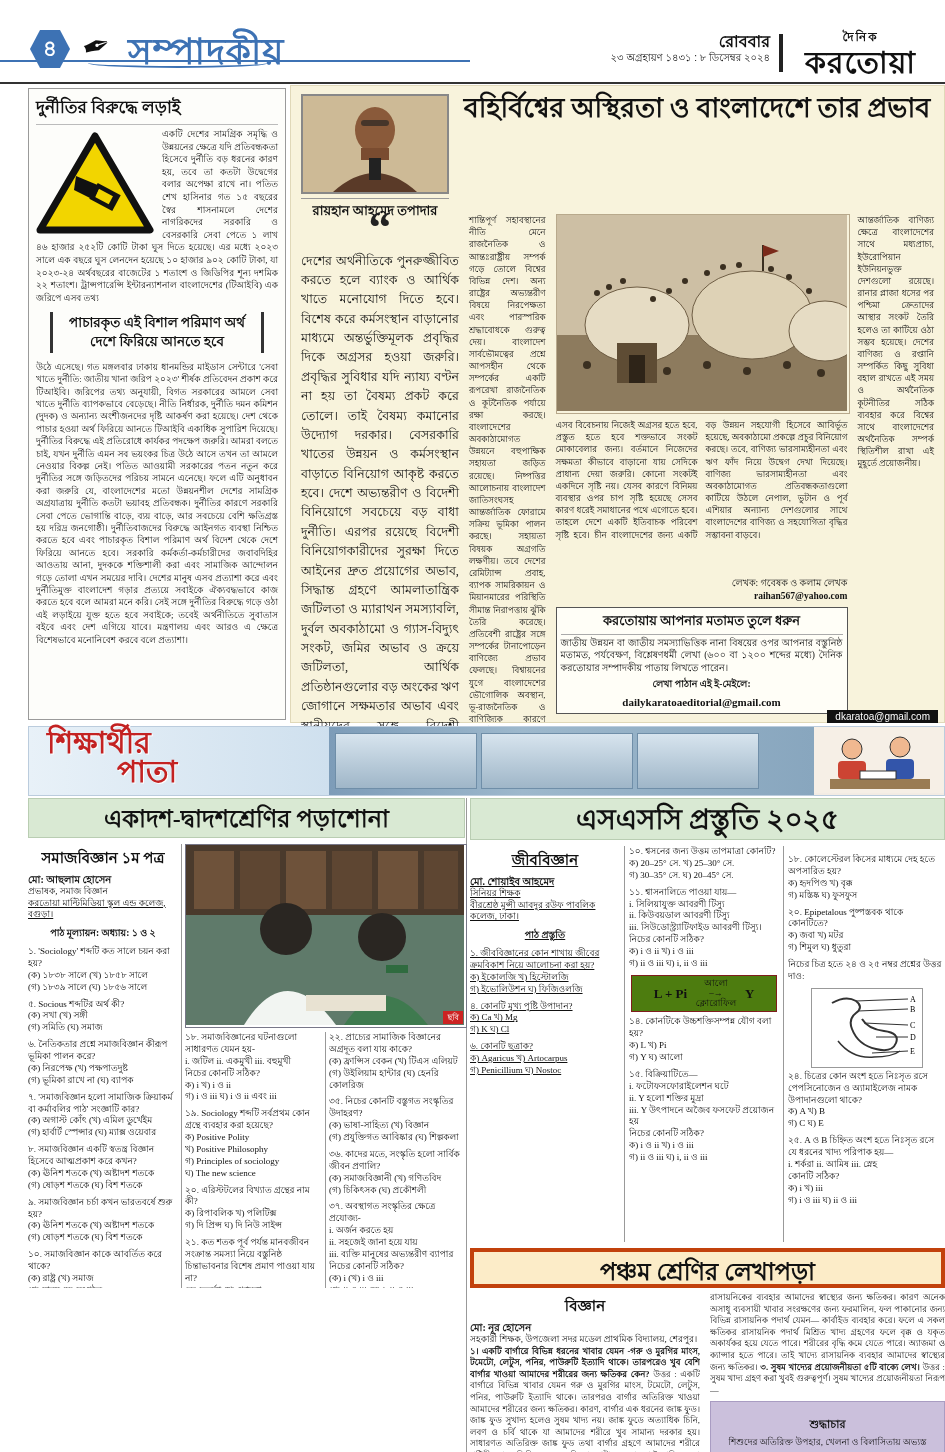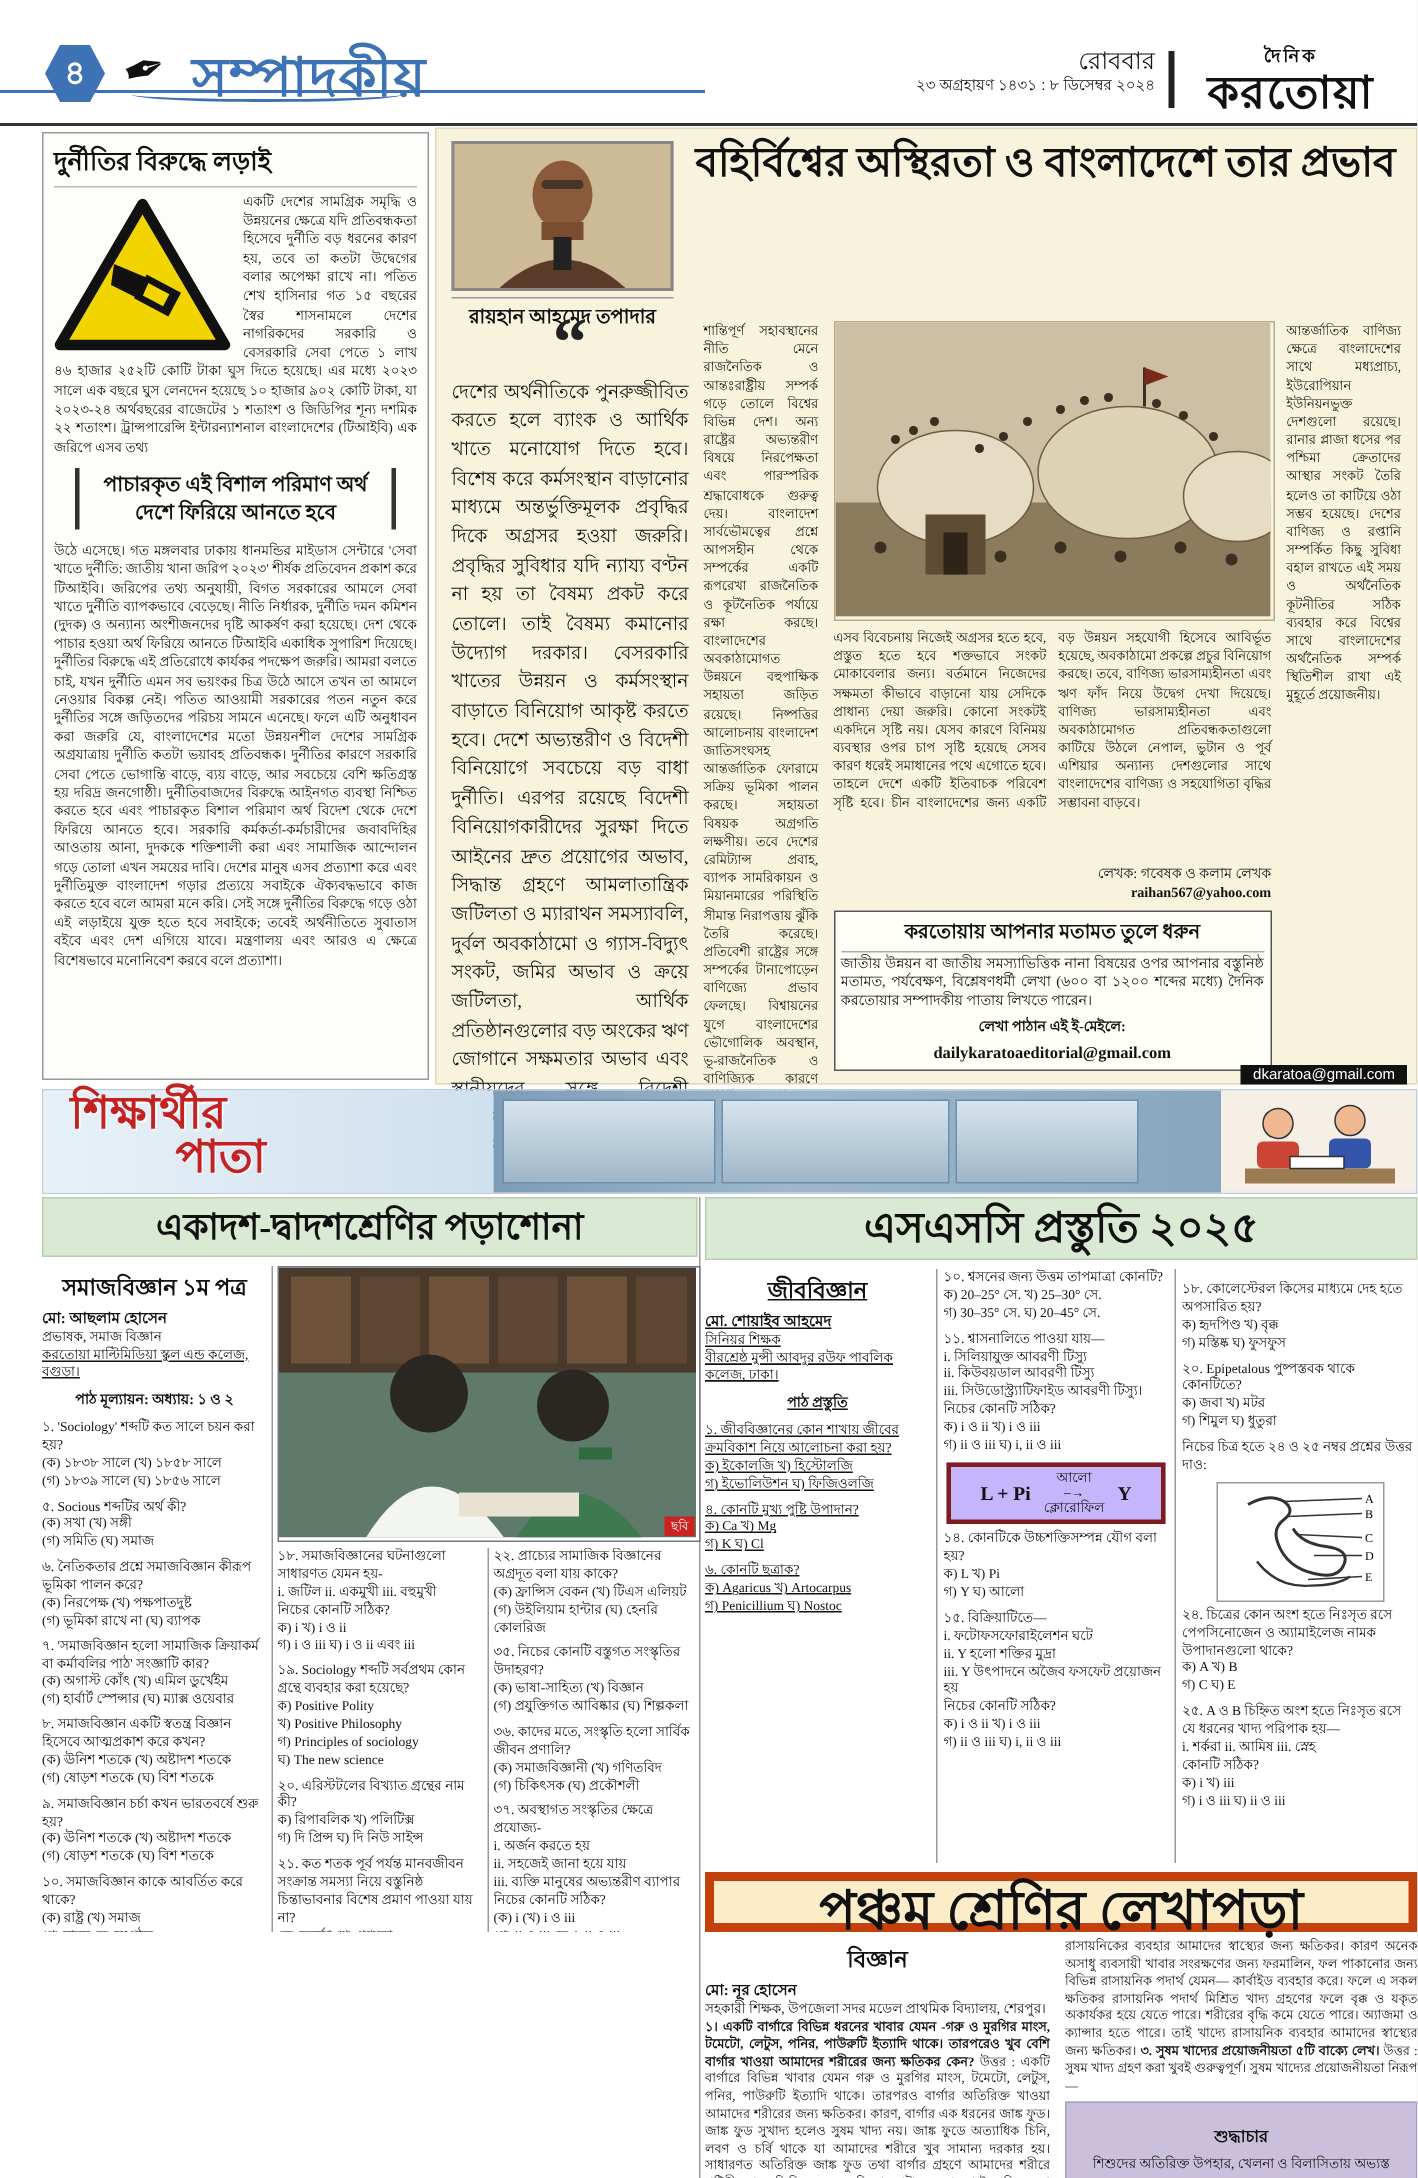--- a/index.html
+++ b/index.html
@@ -11,21 +11,21 @@
            clip-path:polygon(25% 0,75% 0,100% 50%,75% 100%,25% 100%,0 50%);
            color:#fff;font-weight:bold;font-size:22px;display:flex;align-items:center;justify-content:center;
            font-family:"Liberation Sans",sans-serif;}
   .pen{position:absolute;left:82px;top:2px;font-size:34px;transform:rotate(-18deg);color:#111;}
   .masthead-left{position:absolute;left:128px;top:0;font-size:36px;font-weight:bold;color:#3d72b4;
                  font-family:"DejaVu Serif",serif;letter-spacing:1px;}
   .masthead-left .swoosh{position:absolute;left:-40px;top:34px;width:180px;height:8px;
                  border-bottom:2px solid #3d72b4;border-radius:50%;}
   .dateblock{position:absolute;right:175px;top:8px;text-align:right;line-height:1.25;
              font-family:"Liberation Sans",sans-serif;}
-  .dateblock .day{font-weight:normal;font-size:16px;}
+  .dateblock .day{font-weight:bold;font-size:16px;}
   .dateblock .date{font-size:10px;}
   .datebar{position:absolute;right:162px;top:10px;width:4px;height:38px;background:#222;}
   .paperlogo{position:absolute;right:12px;top:4px;width:145px;text-align:center;
              font-family:"Liberation Sans",sans-serif;}
   .paperlogo .small{font-size:12px;font-weight:bold;letter-spacing:2px;}
   .paperlogo .big{font-size:30px;font-weight:900;letter-spacing:1px;line-height:1;}
   .headrule1{position:absolute;left:0;top:82px;width:945px;height:2px;background:#333;}
   .headrule2{position:absolute;left:0;top:60px;width:470px;height:2px;background:#3d72b4;}
   
   #editorial{position:absolute;left:28px;top:88px;width:258px;height:632px;border:1px solid #9a9a9a;
@@ -91,28 +91,28 @@
   #hsc .vr2{left:297px;top:234px;bottom:0;}
   .photo-credit{position:absolute;right:3px;bottom:3px;background:#c22;color:#fff;font-size:8px;padding:0 4px;}
   
   #ssc{position:absolute;left:470px;top:798px;width:475px;height:444px;}
   #ssc .sec-head{position:absolute;left:0;top:0;width:475px;height:42px;font-size:28px;line-height:42px;box-sizing:border-box;}
   #ssc .col1{position:absolute;left:0;top:48px;width:150px;bottom:0;overflow:hidden;text-decoration:underline;}
   #ssc .col2{position:absolute;left:159px;top:48px;width:150px;bottom:0;overflow:hidden;}
   #ssc .col3{position:absolute;left:318px;top:56px;width:157px;bottom:0;overflow:hidden;}
   #ssc .vr1{left:154px;top:48px;bottom:0;}
   #ssc .vr2{left:313px;top:48px;bottom:0;}
-  .equation{border:3px solid #7f1d1d;background:#c4b5fd;margin:4px 2px;padding:3px 0;text-align:center;font-size:11px;}
+  .equation{border:1px solid #7f1d1d;background:#4d7c0f;margin:4px 2px;padding:3px 0;text-align:center;font-size:11px;}
   .equation .arrowwrap{display:inline-block;vertical-align:middle;margin:0 6px;font-size:9px;line-height:1.1;}
   .equation .lhs,.equation .rhs{font-weight:bold;font-size:13px;vertical-align:middle;}
   .diagram{display:block;margin:3px auto;border:1px solid #999;background:#fff;}
   
   #class5{position:absolute;left:470px;top:1248px;width:475px;height:204px;}
-  #class5 .sec-head{position:absolute;left:0;top:0;width:475px;height:40px;font-size:36px;line-height:40px;
-                    background:#fcecc8;border:6px solid #c2410c;box-sizing:border-box;}
+  #class5 .sec-head{position:absolute;left:0;top:0;width:475px;height:40px;font-size:24px;line-height:40px;
+                    background:#fcecc8;border:4px solid #c2410c;box-sizing:border-box;}
   #class5 .c5-left{position:absolute;left:0;top:44px;width:230px;bottom:0;overflow:hidden;}
   #class5 .c5-right{position:absolute;left:240px;top:44px;width:235px;bottom:0;overflow:hidden;}
   .c5text{font-size:8.6px;line-height:1.35;text-align:justify;}
   .c5q{font-weight:bold;}
   .integrity{background:#cbc0dc;border:1px solid #a99cc2;text-align:center;margin-top:5px;padding:2px 4px;}
   .integrity .it{font-weight:bold;font-size:11px;margin-top:12px;}
   .integrity .ib{font-size:9px;}
   #vsplit{position:absolute;left:466px;top:798px;bottom:0;width:1px;background:#999;}
 </style>
 </head>

